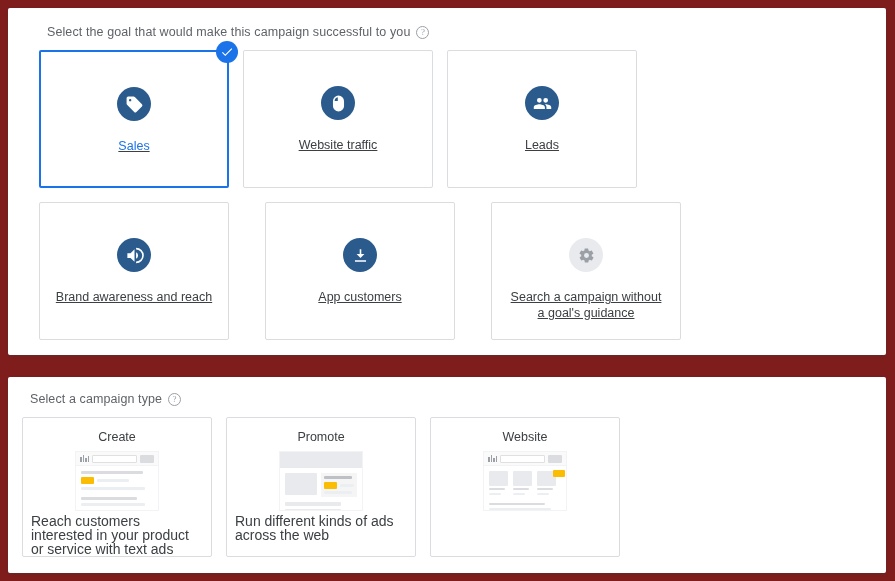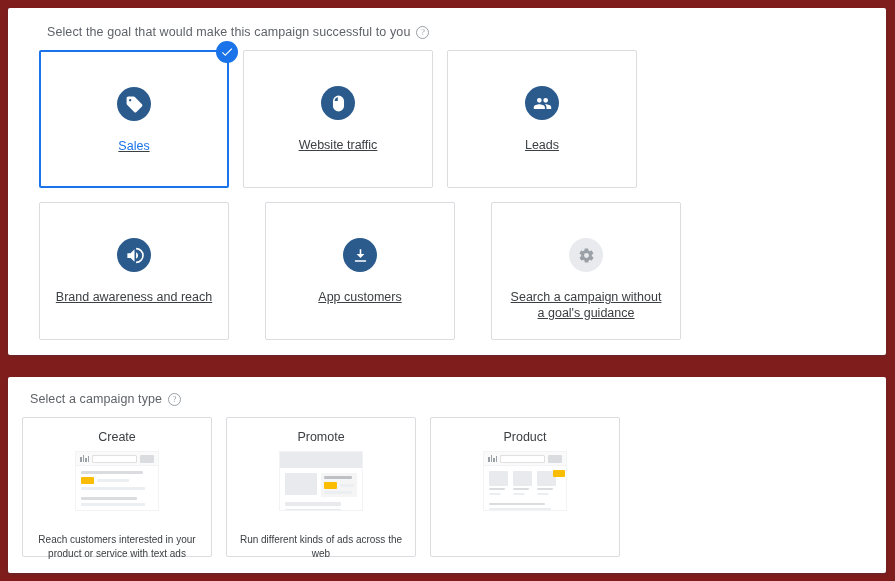--- a/index.html
+++ b/index.html
@@ -152,25 +152,25 @@
   }
 
   .type-title {
     font-size: 12.5px;
     line-height: 16px;
     color: #3c4043;
     margin-bottom: 6px;
   }
 
   .type-desc {
-    font-size: 10px;
+    font-size: 14px;
     line-height: 14px;
     color: #3c4043;
-    text-align: center;
-    margin-top: 22px;
+    text-align: left;
+    margin-top: 3px;
     max-width: 180px;
   }
 
   
   .thumb {
     width: 84px;
     height: 60px;
     background: #ffffff;
     border: 1px solid #f1f3f4;
     position: relative;
@@ -370,21 +370,21 @@
           </div>
           <div style="padding:5px 5px 0 5px">
             <div class="line" style="width:56px;height:4px;background:#e8eaed"></div>
             <div class="line" style="width:56px;height:4px;background:#e8eaed"></div>
           </div>
         </div>
         <div class="type-desc">Run different kinds of ads across the web</div>
       </div>
 
       <div class="type-card">
-        <div class="type-title">Product</div>
+        <div class="type-title">Website</div>
         <div class="thumb">
           <div class="thumb-topbar">
             <span class="logo-bars">
                 <i></i>
                 <i></i>
                 <i></i>
                 <i></i>
               </span>
             <span class="searchbox"></span>
             <span class="searchbtn"></span>

